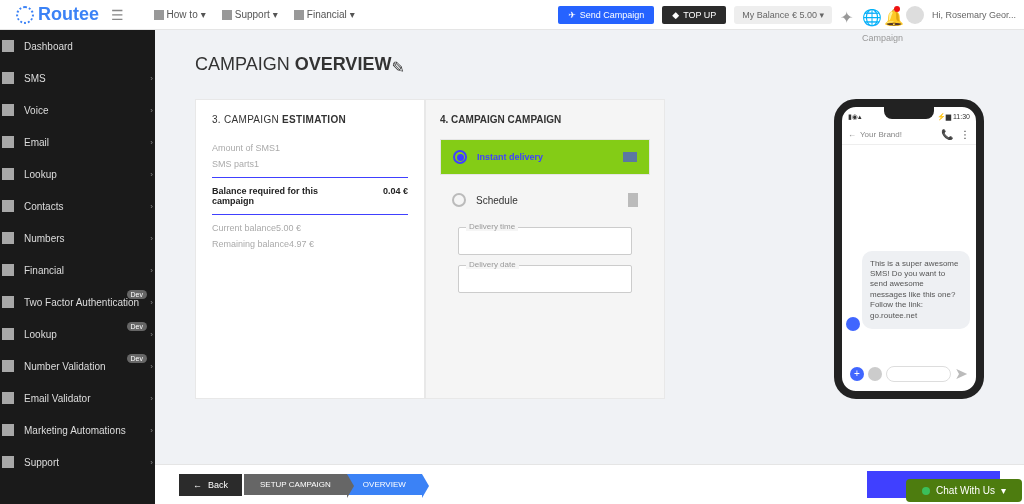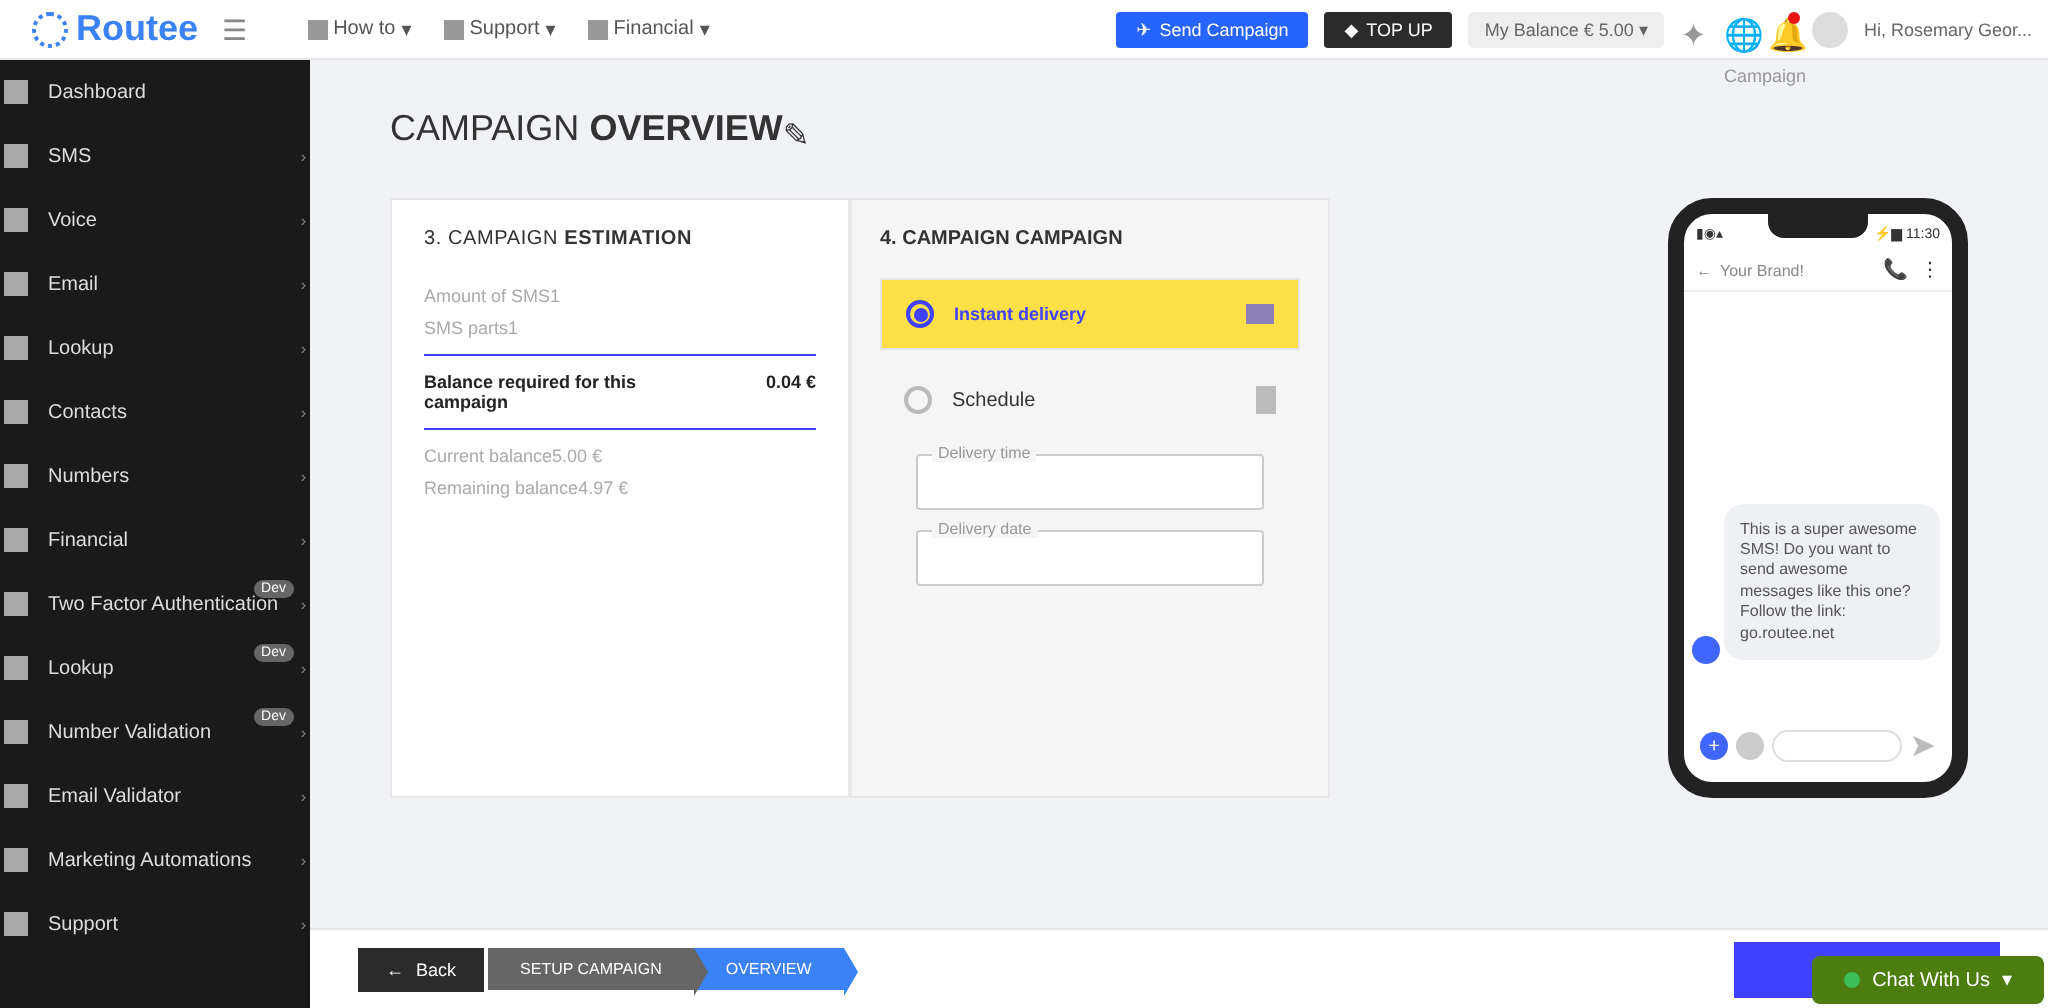--- a/index.html
+++ b/index.html
@@ -42,21 +42,21 @@
 
 .cols{display:flex;}
 .card{background:#fff;border:1px solid #e8e8e8;width:230px;min-height:290px;padding:14px 16px}
 .card h3{font-size:10px;font-weight:600;color:#333;letter-spacing:.3px;margin-bottom:18px}
 .card .num{color:#333;font-weight:400}
 .row{display:flex;justify-content:flex-start;font-size:9px;color:#aaa;margin-bottom:6px}
 .rowb{display:flex;justify-content:space-between;font-size:9px;color:#222;font-weight:600;padding:8px 0;border-top:1px solid #4040ff;border-bottom:1px solid #4040ff;margin:8px 0}
 
 .deliv-card{width:240px;background:#f5f5f5;border:1px solid #e8e8e8;min-height:290px;padding:14px}
 .deliv-card h3{font-size:10px;font-weight:600;color:#333;margin-bottom:14px}
-.deliv-box{background:#fde047;border:1px solid #e5e5e5;padding:10px 12px;display:flex;align-items:center;gap:10px;margin-bottom:18px}
+.deliv-box{background:#84cc16;border:1px solid #e5e5e5;padding:10px 12px;display:flex;align-items:center;gap:10px;margin-bottom:18px}
 .radio{width:14px;height:14px;border:2px solid #4040ff;border-radius:50%;display:flex;align-items:center;justify-content:center}
 .radio.on::after{content:"";width:7px;height:7px;background:#4040ff;border-radius:50%}
 .radio.off{border-color:#bbb}
 .deliv-label{font-size:9px;color:#4040ff;font-weight:600}
 .deliv-ic{margin-left:auto;width:14px;height:10px;background:#4040ff;opacity:.6}
 .sched-row{display:flex;align-items:center;gap:10px;padding:0 12px 10px}
 .sched-label{font-size:10px;color:#333}
 .sched-ic{margin-left:auto;width:10px;height:14px;background:#bbb}
 .fieldset{margin:10px 18px;position:relative}
 .fieldset legend{position:absolute;top:-5px;left:8px;background:#f5f5f5;padding:0 3px;font-size:8px;color:#999}

